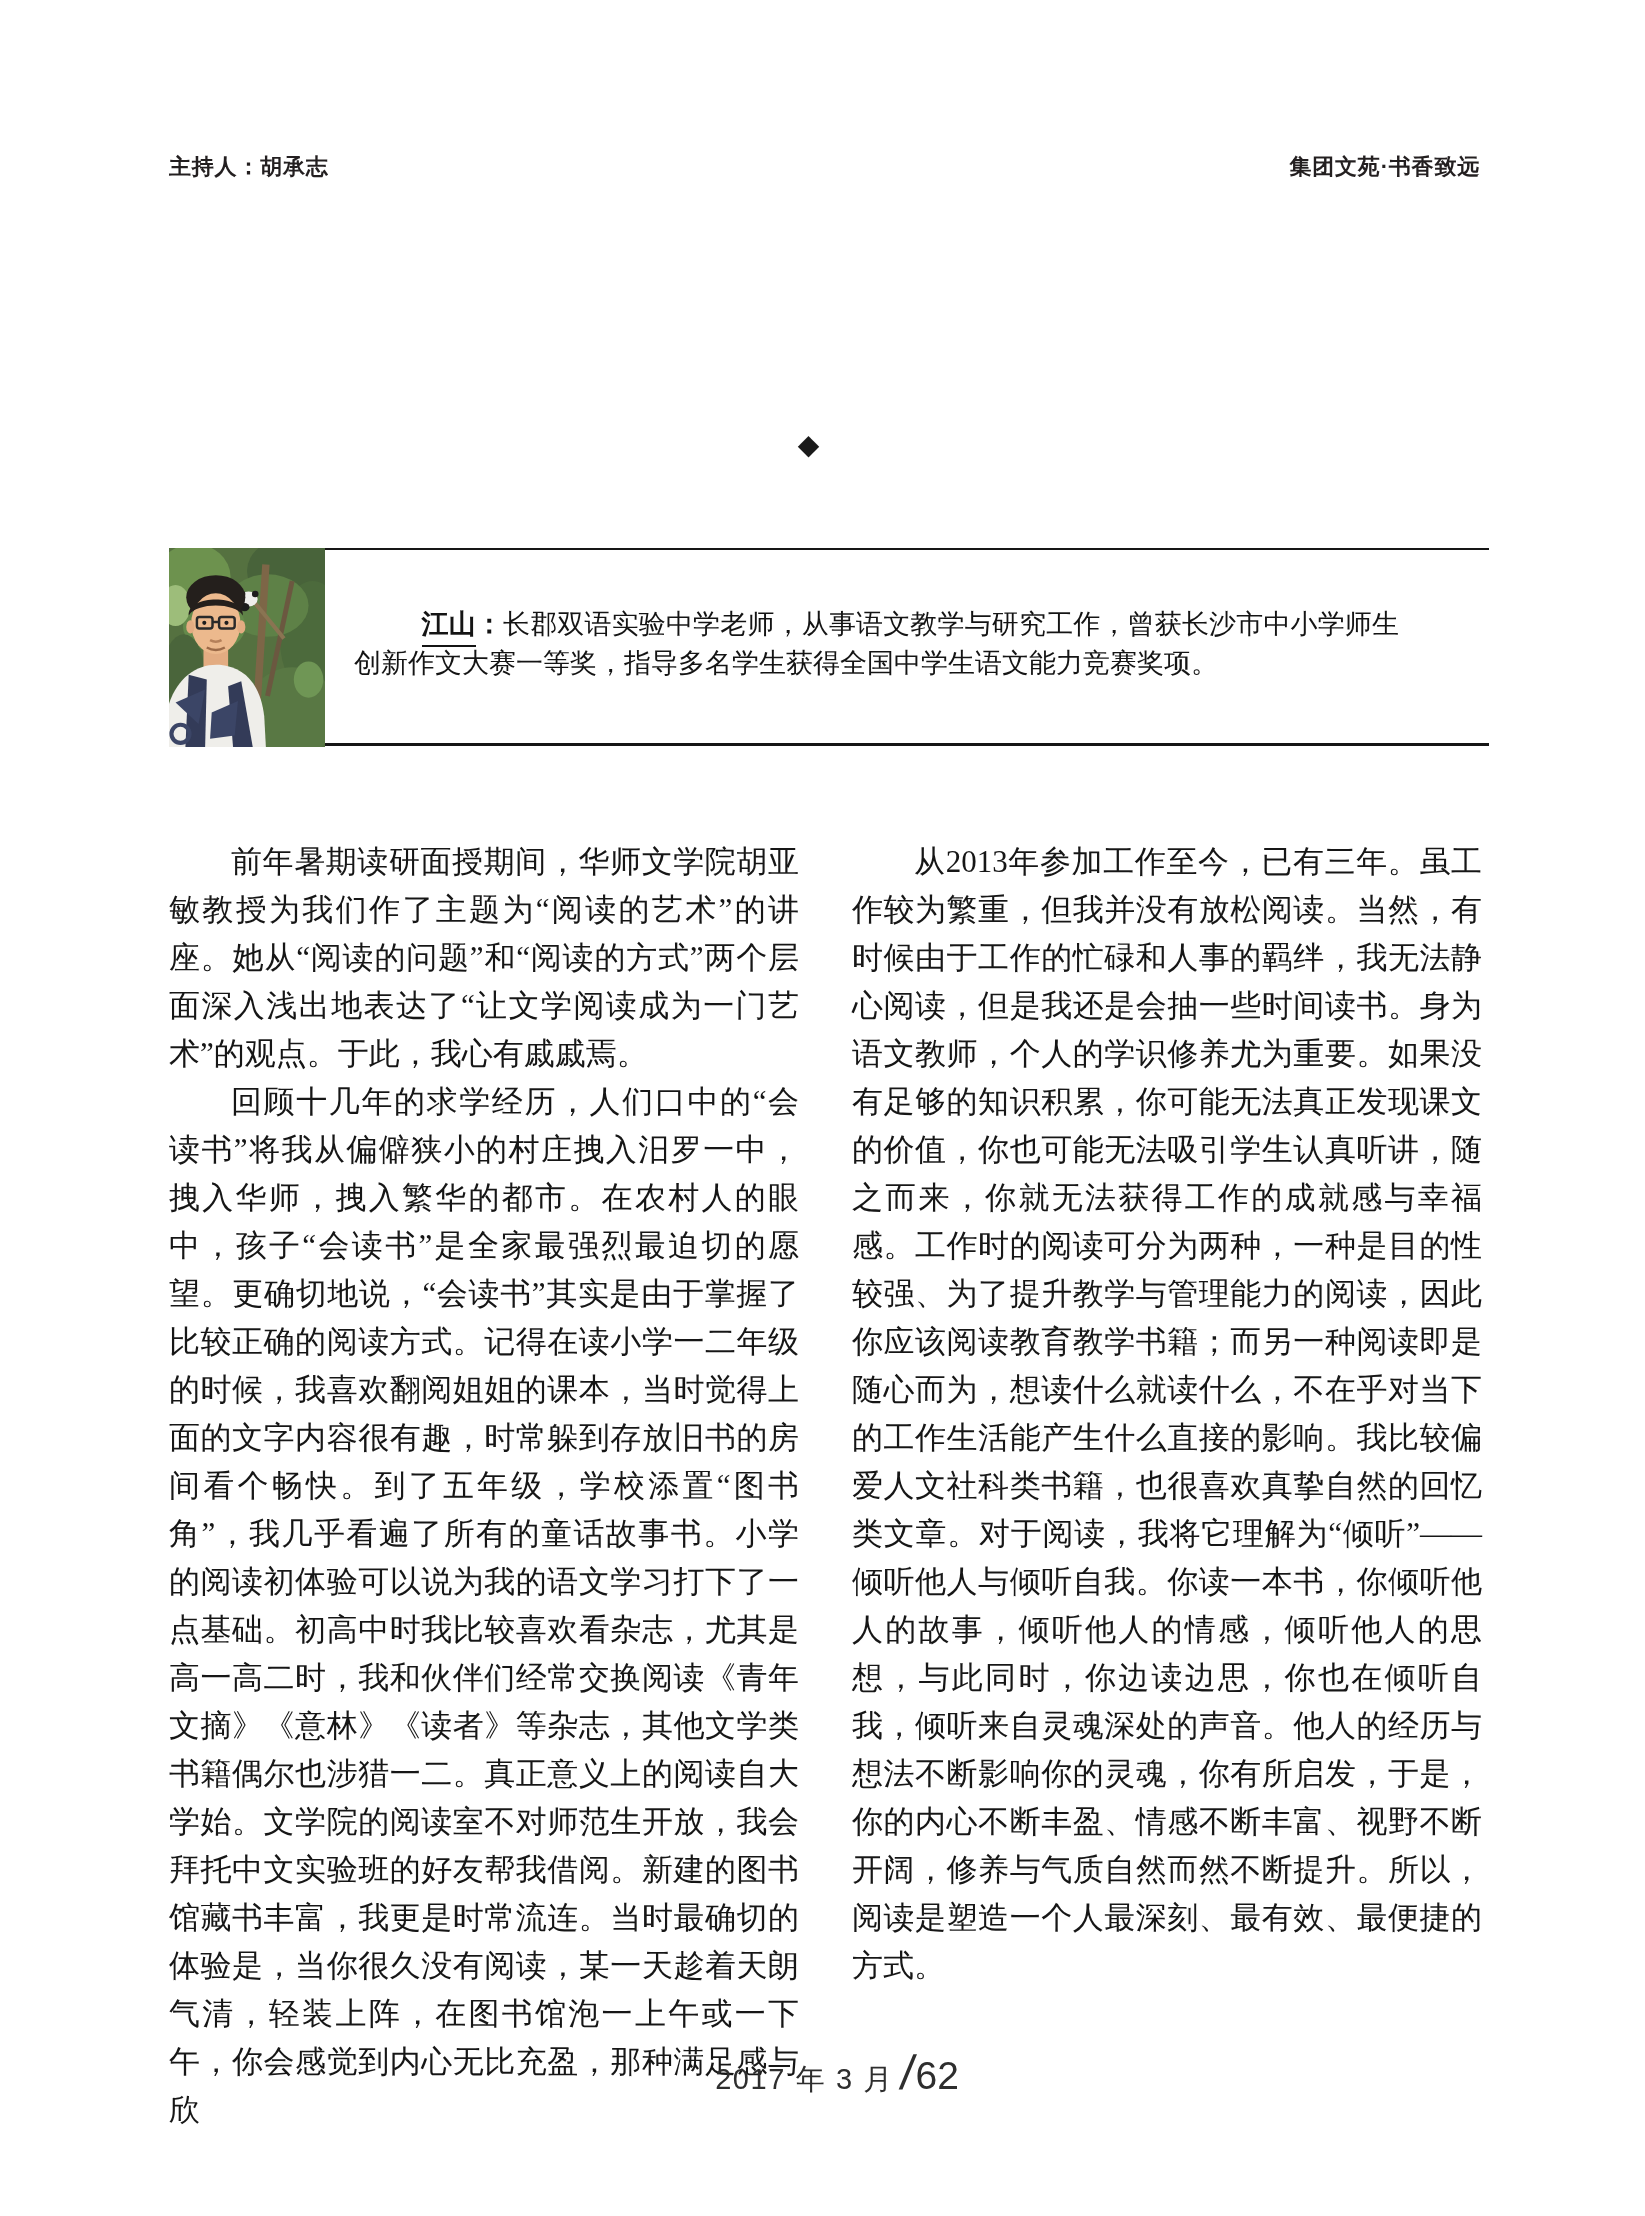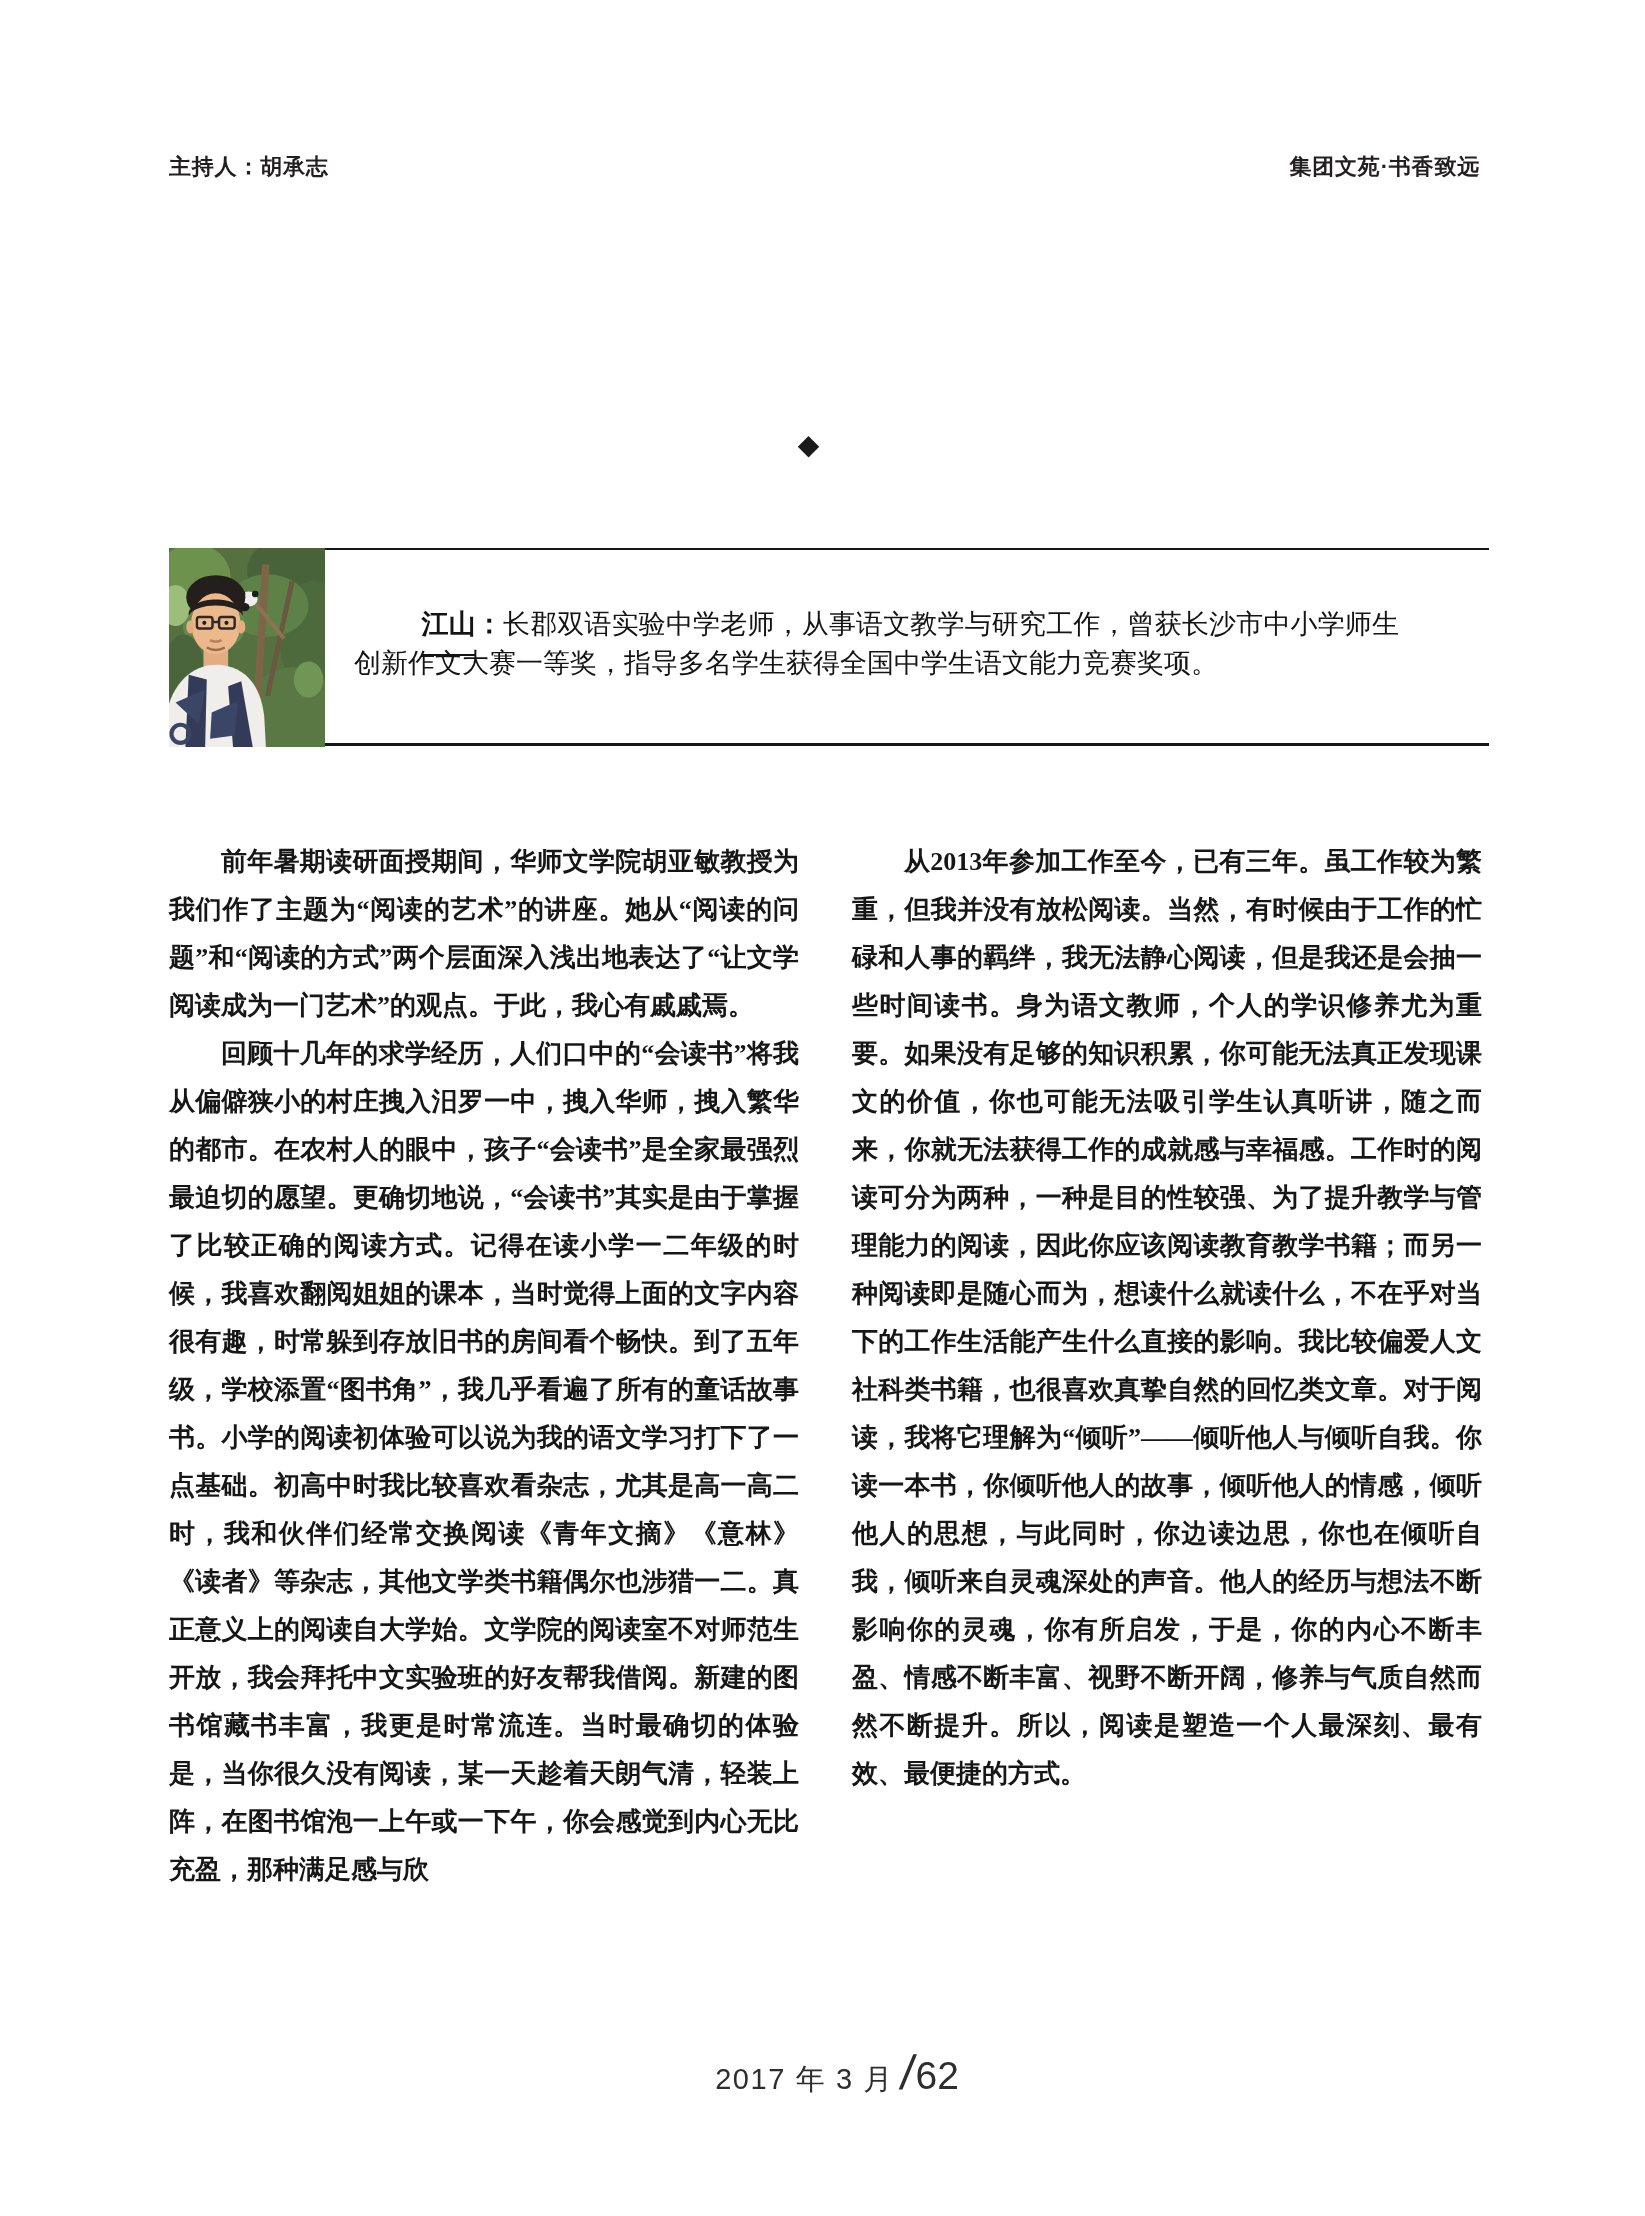--- a/index.html
+++ b/index.html
@@ -35,26 +35,26 @@
     position:absolute;left:0;top:1.6px;width:156px;height:199px;display:block;
   }
   .bio-rule{position:absolute;left:156px;right:0;height:2.5px;background:#161616;}
   .bio-rule.top{top:1.6px;}
   .bio-rule.bottom{top:197px;}
   .bio-text{
     position:absolute;left:185px;right:90px;top:59px;margin:0;
     font-size:27px;line-height:39px;text-align:justify;color:#141414;
     text-indent:2.5em;
   }
-  .bio-name{font-weight:bold;border-bottom:2.5px solid #141414;padding-bottom:15px;}
+  .bio-name{font-weight:bold;border-bottom:2.5px solid #141414;padding-bottom:6px;}
   .bio-colon{font-weight:bold;}
   
   .col{
     position:absolute;top:838px;width:630px;
-    font-size:26px;line-height:48px;text-align:justify;color:#161616;font-weight:bold;
+    font-size:31px;line-height:48px;text-align:justify;color:#161616;
   }
   .col p{margin:0;}
   .col p.indent{text-indent:2em;}
   .col-left{left:169px;}
   .col-right{left:852px;}
   
   .footer{
     position:absolute;left:0;right:0;top:2045px;
     display:flex;justify-content:center;align-items:baseline;
     font-family:"Liberation Sans","DejaVu Sans",sans-serif;color:#2e2e2e;margin-left:29px;

